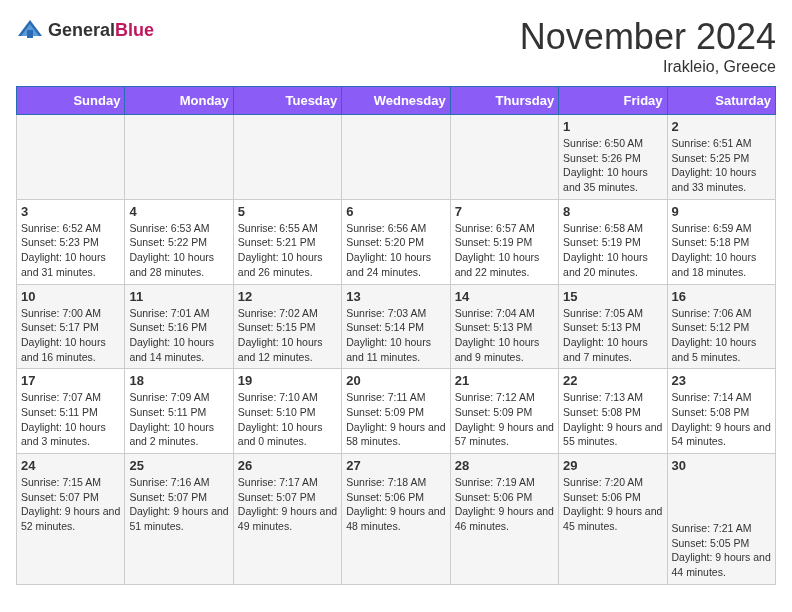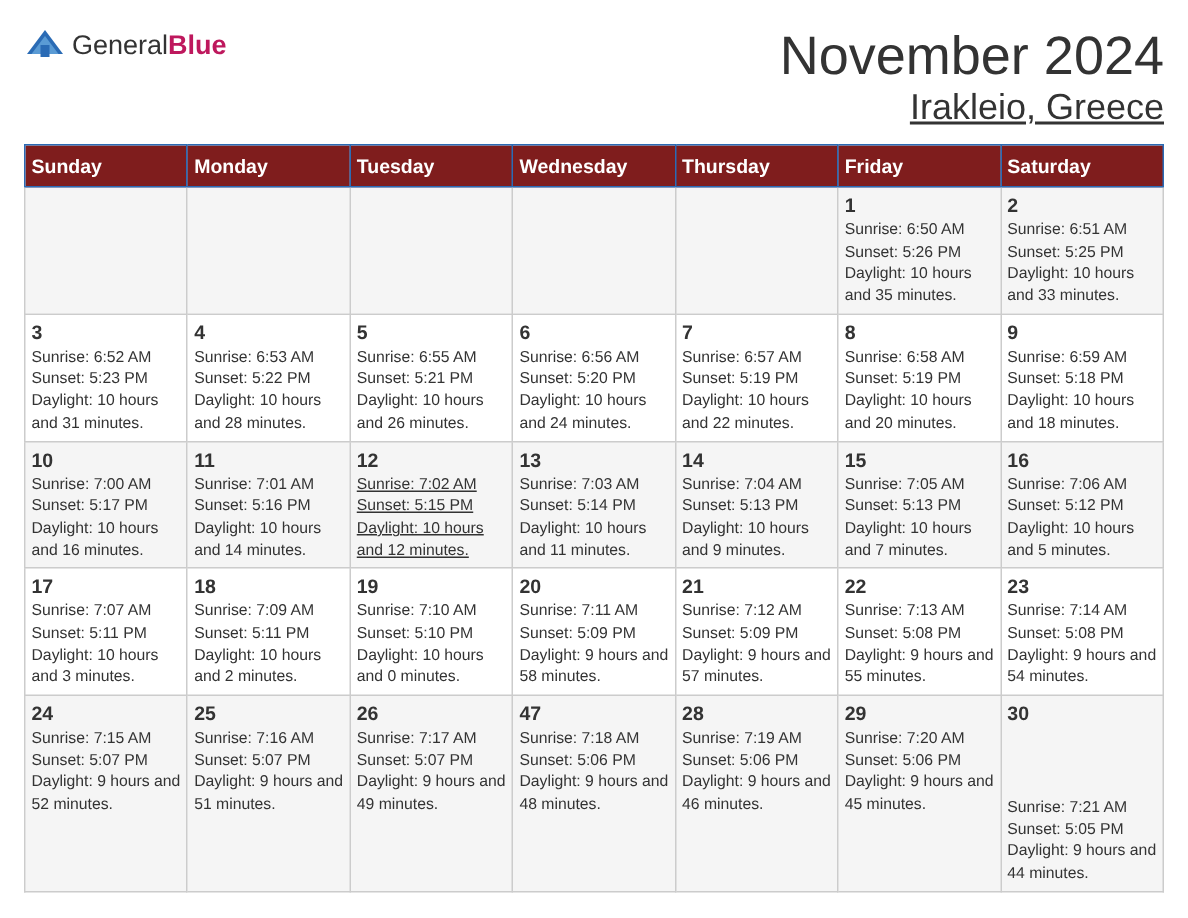--- a/index.html
+++ b/index.html
@@ -14,39 +14,39 @@
       display: flex;
       justify-content: space-between;
       align-items: flex-start;
       margin-bottom: 10px;
     }
     .logo {
       display: flex;
       align-items: center;
       gap: 4px;
     }
-    .logo-text-general { font-size: 18px; font-weight: normal; color: #333; }
+    .logo-text-general { font-size: 18px; font-weight: bold; color: #333; }
     .logo-text-blue { font-size: 18px; font-weight: bold; color: #be185d; }
     .logo-icon {
       width: 28px;
       height: 28px;
     }
     .title-block { text-align: right; }
     .month-title { font-size: 36px; font-weight: normal; color: #333; }
-    .location { font-size: 24px; color: #333; text-decoration: underline; }
+    .location { font-size: 16px; color: #333; }
     table {
       width: 100%;
       border-collapse: collapse;
       font-size: 11px;
     }
     thead tr th {
-      background: #7f1d1d;
+      background: #8b5cf6;
       color: #fff;
       padding: 6px 4px;
-      text-align: left;
+      text-align: right;
       font-size: 13px;
       font-weight: bold;
       border: 1px solid #2a6bb5;
     }
     tbody tr td {
       border: 1px solid #ccc;
       vertical-align: top;
       padding: 4px;
       width: calc(100% / 7);
       min-height: 80px;
@@ -175,21 +175,21 @@
 Daylight: 10 hours and 16 minutes.</div>
         </td>
         <td>
           <span class="day-num">11</span>
           <div class="day-info" style="white-space: pre-line;">Sunrise: 7:01 AM
 Sunset: 5:16 PM
 Daylight: 10 hours and 14 minutes.</div>
         </td>
         <td>
           <span class="day-num">12</span>
-          <div class="day-info" style="white-space: pre-line; text-decoration: underline;">Sunrise: 7:02 AM
+          <div class="day-info" style="white-space: pre-line;">Sunrise: 7:02 AM
 Sunset: 5:15 PM
 Daylight: 10 hours and 12 minutes.</div>
         </td>
         <td>
           <span class="day-num">13</span>
           <div class="day-info" style="white-space: pre-line;">Sunrise: 7:03 AM
 Sunset: 5:14 PM
 Daylight: 10 hours and 11 minutes.</div>
         </td>
         <td>
@@ -268,21 +268,21 @@
 Sunset: 5:07 PM
 Daylight: 9 hours and 51 minutes.</div>
         </td>
         <td>
           <span class="day-num">26</span>
           <div class="day-info" style="white-space: pre-line;">Sunrise: 7:17 AM
 Sunset: 5:07 PM
 Daylight: 9 hours and 49 minutes.</div>
         </td>
         <td>
-          <span class="day-num">47</span>
+          <span class="day-num">27</span>
           <div class="day-info" style="white-space: pre-line;">Sunrise: 7:18 AM
 Sunset: 5:06 PM
 Daylight: 9 hours and 48 minutes.</div>
         </td>
         <td>
           <span class="day-num">28</span>
           <div class="day-info" style="white-space: pre-line;">Sunrise: 7:19 AM
 Sunset: 5:06 PM
 Daylight: 9 hours and 46 minutes.</div>
         </td>

